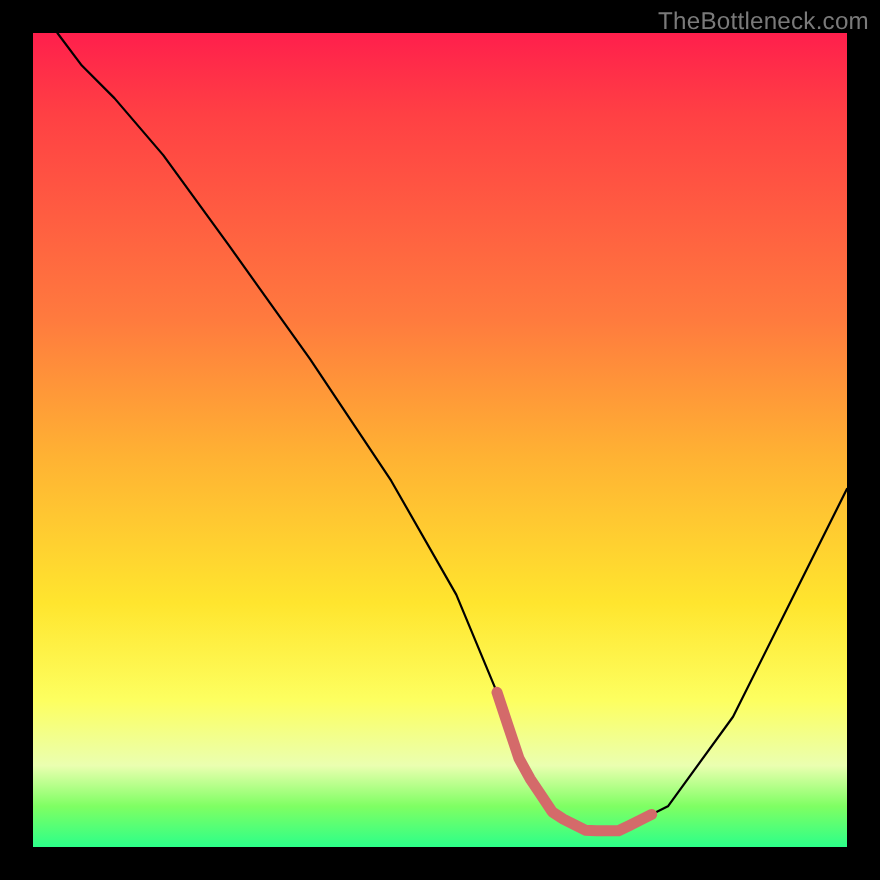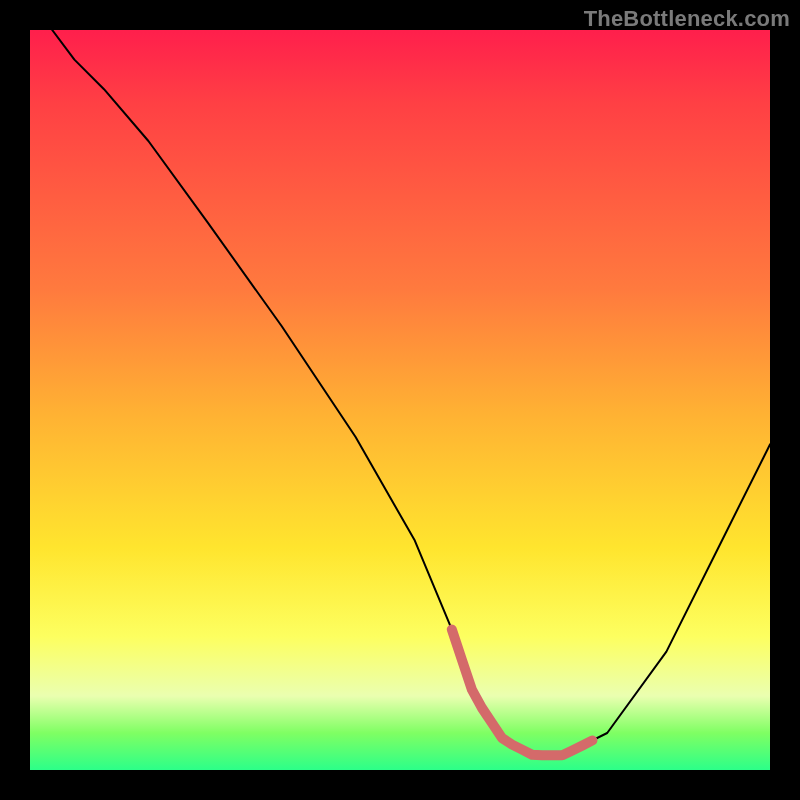--- a/index.html
+++ b/index.html
@@ -4,21 +4,21 @@
 <style>
   * { margin: 0; padding: 0; box-sizing: border-box; }
   html, body { width: 800px; height: 800px; background: #000; overflow: hidden; }
   .wrapper { position: relative; width: 800px; height: 800px; background: #000; }
   .watermark {
     position: absolute;
     top: 6px;
     right: 10px;
     font-family: Arial, Helvetica, sans-serif;
     font-size: 22px;
-    font-weight: 700;
+    font-weight: 400;
     color: #7a7a7a;
     letter-spacing: 0.2px;
     z-index: 10;
   }
   .plot-frame {
     position: absolute;
     left: 30px;
     top: 30px;
     width: 740px;
     height: 740px;

